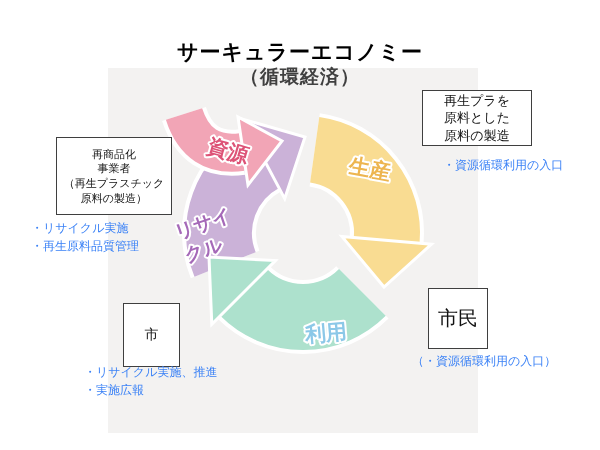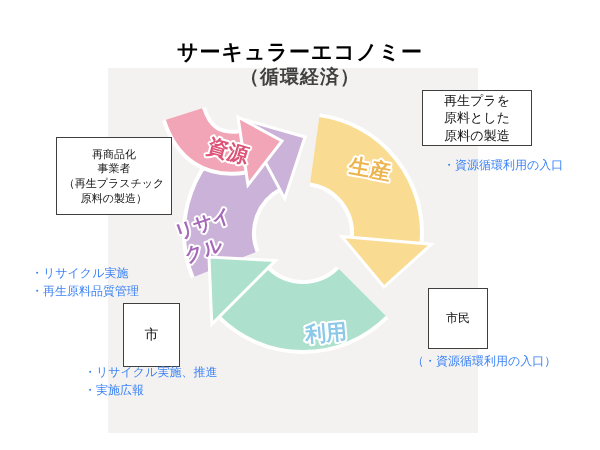--- a/index.html
+++ b/index.html
@@ -10,24 +10,24 @@
          font-size:21px;font-weight:800;letter-spacing:1px;color:#000;}
   .subtitle{position:absolute;left:0;top:64px;width:600px;text-align:center;
          font-size:19px;font-weight:800;letter-spacing:1px;color:#404040;}
   .cycle-svg{position:absolute;left:0;top:0;}
   .note-box{position:absolute;background:#fff;border:1px solid #3f3f3f;
             display:flex;flex-direction:column;align-items:center;justify-content:center;
             text-align:center;line-height:1.32;}
   .box-manufacturer{left:422px;top:90px;width:108px;height:54px;font-size:13px;}
   .box-recycler{left:56px;top:137px;width:114px;height:76px;font-size:11px;}
   .box-city{left:123px;top:303px;width:55px;height:62px;font-size:14px;}
-  .box-citizen{left:428px;top:288px;width:58px;height:59px;font-size:12px;}
+  .box-citizen{left:428px;top:288px;width:58px;height:59px;font-size:20px;}
   .bullets{position:absolute;font-size:12px;line-height:18px;color:#3b82f6;white-space:nowrap;}
   .bullets-manufacturer{left:443px;top:156px;}
-  .bullets-recycler{left:31px;top:219px;margin-top:45px;}
+  .bullets-recycler{left:31px;top:219px;}
   .bullets-city{left:84px;top:363px;}
   .bullets-citizen{left:412px;top:352px;line-height:19px;}
   .cycle-label{font-weight:bold;font-size:21px;text-anchor:middle;
                stroke:#ffffff;stroke-width:4px;paint-order:stroke;stroke-linejoin:round;}
   .cycle-label-small{font-weight:bold;font-size:19px;text-anchor:middle;
                stroke:#ffffff;stroke-width:4px;paint-order:stroke;stroke-linejoin:round;}
 </style>
 </head>
 <body>
 

